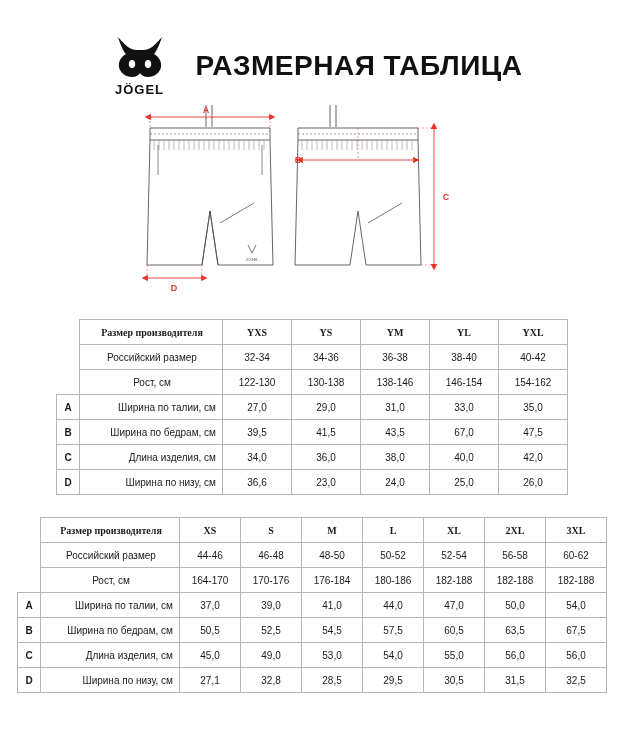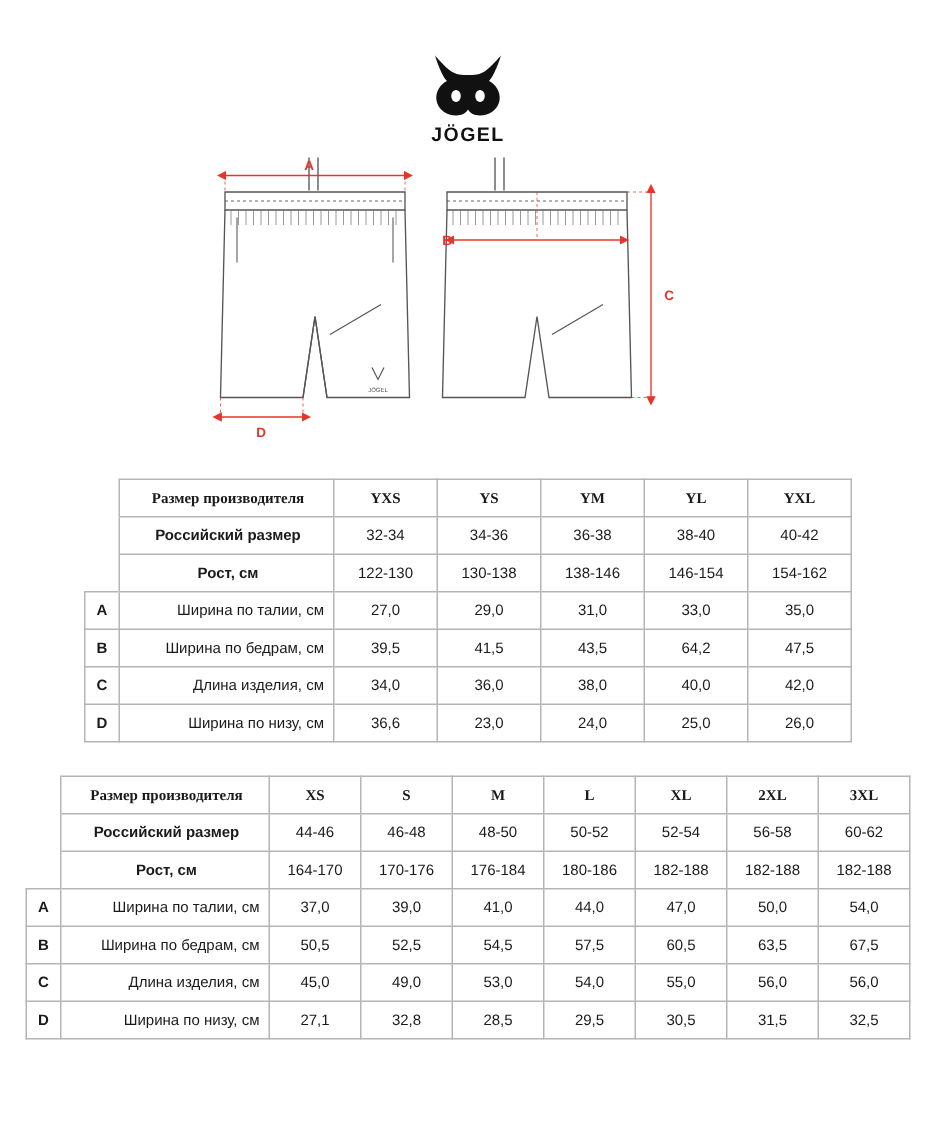--- a/index.html
+++ b/index.html
@@ -77,21 +77,21 @@
     font-weight: bold;
     font-size: 10px;
     padding: 0 3px;
   }
   table.size-table td.label {
     text-align: right;
     padding-left: 8px;
   }
   table.size-table td.label-center {
     text-align: center;
-    font-weight: bold;
+    font-weight: normal;
   }
   table.size-table td.head {
     font-weight: bold;
     font-family: Liberation Serif, serif;
   }
   table.size-table td.blank {
     border-left: none;
     border-top: none;
     border-bottom: none;
   }
@@ -110,20 +110,21 @@
   <div class="logo">
     <span>
       <svg width="56" height="46" viewBox="0 0 56 46" aria-hidden="true">
         <path d="M6 3 C6 3 10 16 14 20 C10 22 6 27 7 33 C8 39 14 43 20 43 C24 43 27 41 28 39 C29 41 32 43 36 43 C42 43 48 39 49 33 C50 27 46 22 42 20 C46 16 50 3 50 3 C50 3 44 10 40 13 C36 16 32 16 28 16 C24 16 20 16 16 13 C12 10 6 3 6 3 Z" fill="#111111"></path>
         <ellipse cx="20" cy="30" rx="3.2" ry="4" fill="#ffffff"></ellipse>
         <ellipse cx="36" cy="30" rx="3.2" ry="4" fill="#ffffff"></ellipse>
       </svg>
     </span>
     <div class="logo-word">JÖGEL</div>
   </div>
+  <div class="title">РАЗМЕРНАЯ ТАБЛИЦА</div>
 </div>
 
 <div class="drawing">
   <svg width="420" height="200" viewBox="0 0 420 200" aria-hidden="true">
     <defs>
       <marker id="arrL" markerWidth="7" markerHeight="7" refX="6" refY="3.5" orient="auto">
         <path d="M7,0 L0,3.5 L7,7 Z" fill="#e8342a"></path>
       </marker>
       <marker id="arrR" markerWidth="7" markerHeight="7" refX="1" refY="3.5" orient="auto">
         <path d="M0,0 L7,3.5 L0,7 Z" fill="#e8342a"></path>
@@ -231,21 +232,21 @@
         <td class="val">31,0</td>
         <td class="val">33,0</td>
         <td class="val">35,0</td>
       </tr>
       <tr>
         <td class="letter">B</td>
         <td class="label">Ширина по бедрам, см</td>
         <td class="val">39,5</td>
         <td class="val">41,5</td>
         <td class="val">43,5</td>
-        <td class="val">64,2</td>
+        <td class="val">67,0</td>
         <td class="val">47,5</td>
       </tr>
       <tr>
         <td class="letter">C</td>
         <td class="label">Длина изделия, см</td>
         <td class="val">34,0</td>
         <td class="val">36,0</td>
         <td class="val">38,0</td>
         <td class="val">40,0</td>
         <td class="val">42,0</td>

